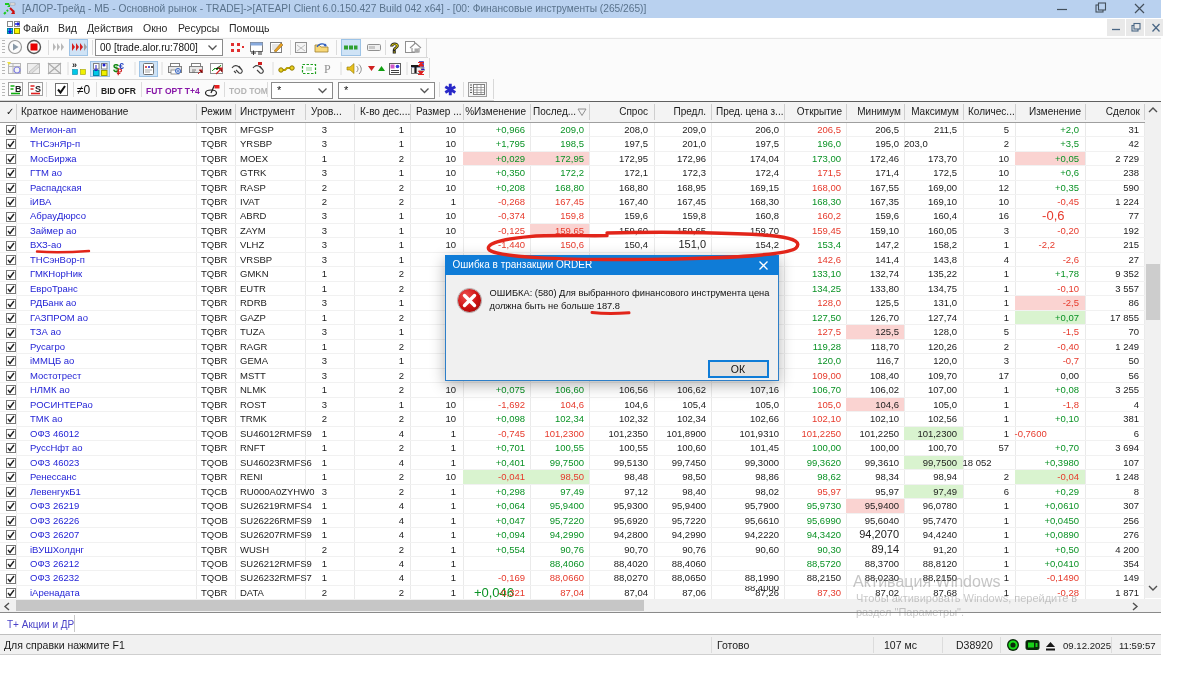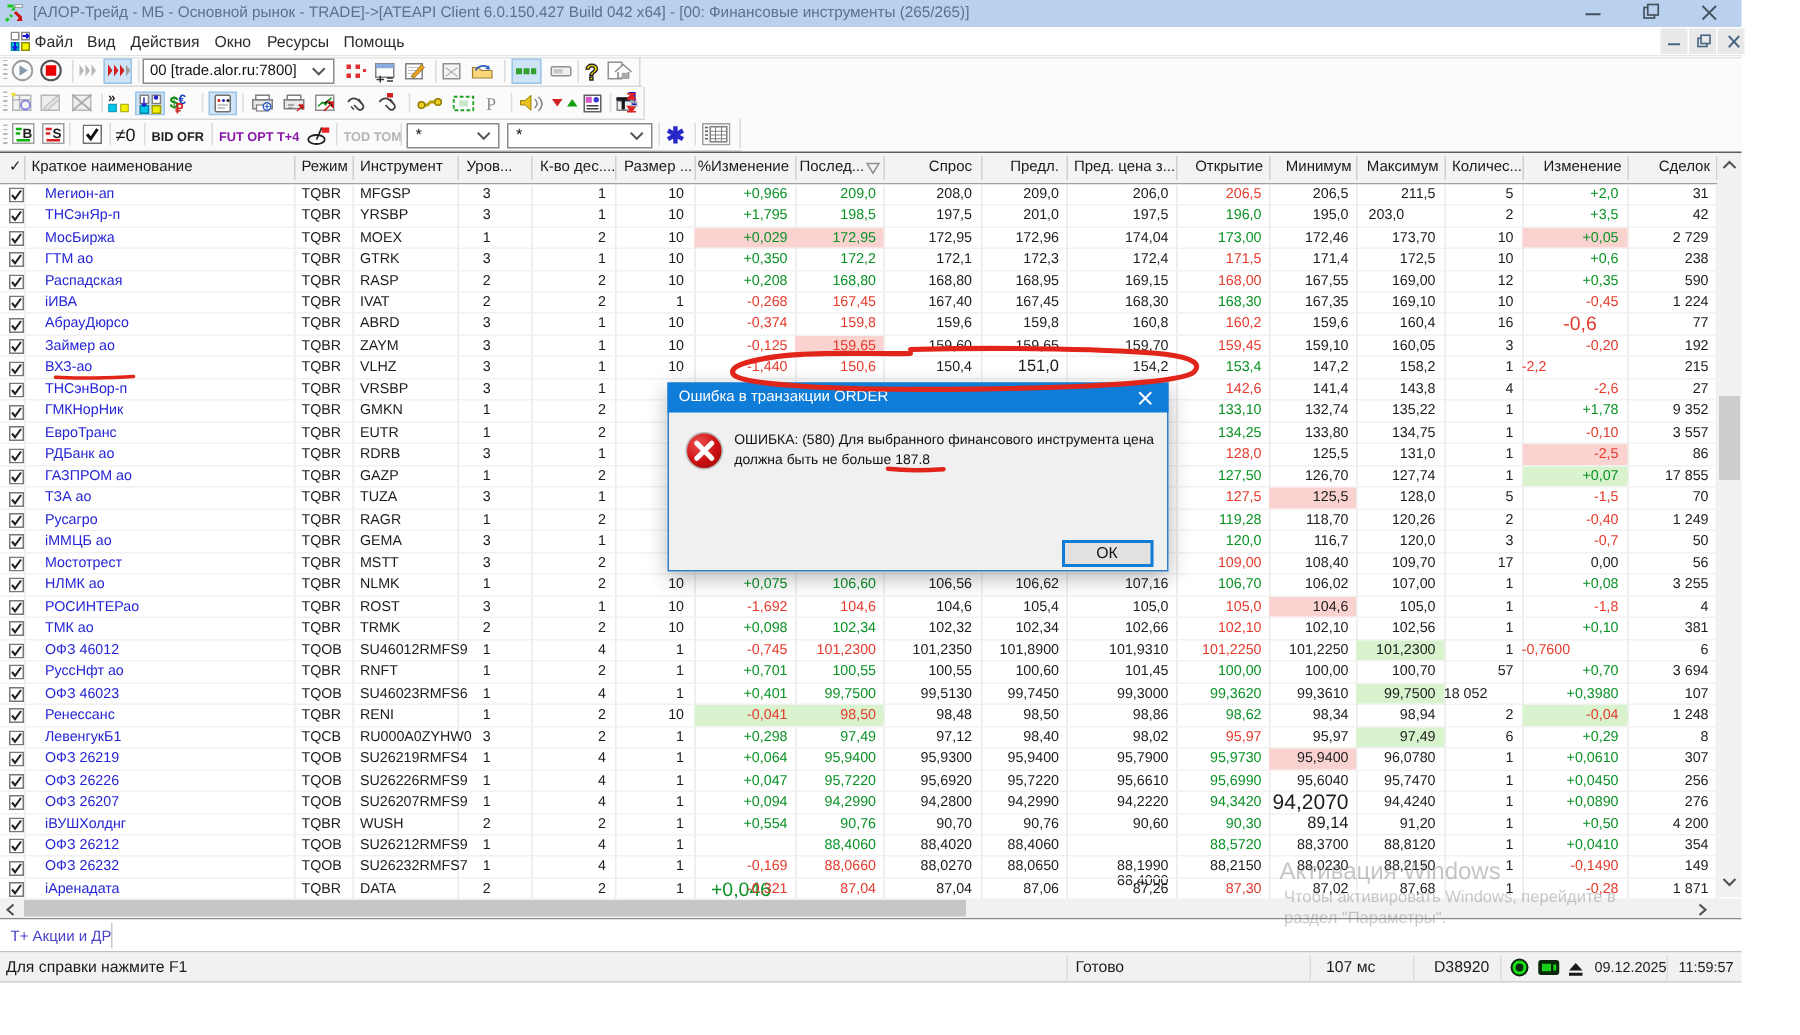--- a/index.html
+++ b/index.html
@@ -390,21 +390,21 @@
     <div style="position:absolute;left:305px;top:137.07999999999998px;width:49px;height:13.48px;line-height:13.48px;font-size:9.5px;color:#1c1c1c;text-align:center;padding-right:10px;box-sizing:border-box;white-space:nowrap;">3</div>
     <div style="position:absolute;left:354px;top:137.07999999999998px;width:56px;height:13.48px;line-height:13.48px;font-size:9.5px;color:#1c1c1c;text-align:right;padding-right:6px;box-sizing:border-box;white-space:nowrap;">1</div>
     <div style="position:absolute;left:410px;top:137.07999999999998px;width:53px;height:13.48px;line-height:13.48px;font-size:9.5px;color:#1c1c1c;text-align:right;padding-right:7px;box-sizing:border-box;white-space:nowrap;">10</div>
     <div style="position:absolute;left:463px;top:137.07999999999998px;width:67px;height:13.48px;line-height:13.48px;font-size:9.5px;color:#0a9225;text-align:right;padding-right:5px;box-sizing:border-box;white-space:nowrap;">+1,795</div>
     <div style="position:absolute;left:530px;top:137.07999999999998px;width:59px;height:13.48px;line-height:13.48px;font-size:9.5px;color:#0a9225;text-align:right;padding-right:5px;box-sizing:border-box;white-space:nowrap;">198,5</div>
     <div style="position:absolute;left:589px;top:137.07999999999998px;width:64.5px;height:13.48px;line-height:13.48px;font-size:9.5px;color:#1c1c1c;text-align:right;padding-right:5.5px;box-sizing:border-box;white-space:nowrap;">197,5</div>
     <div style="position:absolute;left:653.5px;top:137.07999999999998px;width:57.5px;height:13.48px;line-height:13.48px;font-size:9.5px;color:#1c1c1c;text-align:right;padding-right:5px;box-sizing:border-box;white-space:nowrap;">201,0</div>
     <div style="position:absolute;left:711px;top:137.07999999999998px;width:73px;height:13.48px;line-height:13.48px;font-size:9.5px;color:#1c1c1c;text-align:right;padding-right:5px;box-sizing:border-box;white-space:nowrap;">197,5</div>
     <div style="position:absolute;left:784px;top:137.07999999999998px;width:62px;height:13.48px;line-height:13.48px;font-size:9.5px;color:#0a9225;text-align:right;padding-right:5px;box-sizing:border-box;white-space:nowrap;">196,0</div>
     <div style="position:absolute;left:846px;top:137.07999999999998px;width:58px;height:13.48px;line-height:13.48px;font-size:9.5px;color:#1c1c1c;text-align:right;padding-right:5px;box-sizing:border-box;white-space:nowrap;">195,0</div>
-    <div style="position:absolute;left:904px;top:137.07999999999998px;width:46px;height:13.48px;line-height:13.48px;font-size:9.5px;color:#1c1c1c;text-align:center;padding-right:5.5px;box-sizing:border-box;white-space:nowrap;">203,0</div>
+    <div style="position:absolute;left:904px;top:137.07999999999998px;width:46px;height:13.48px;line-height:13.48px;font-size:9.5px;color:#1c1c1c;text-align:left;padding-right:5.5px;box-sizing:border-box;white-space:nowrap;">203,0</div>
     <div style="position:absolute;left:962.5px;top:137.07999999999998px;width:52.0px;height:13.48px;line-height:13.48px;font-size:9.5px;color:#1c1c1c;text-align:right;padding-right:5.5px;box-sizing:border-box;white-space:nowrap;">2</div>
     <div style="position:absolute;left:1014.5px;top:137.07999999999998px;width:70.0px;height:13.48px;line-height:13.48px;font-size:9.5px;color:#0a9225;text-align:right;padding-right:5.5px;box-sizing:border-box;white-space:nowrap;">+3,5</div>
     <div style="position:absolute;left:1084.5px;top:137.07999999999998px;width:59.5px;height:13.48px;line-height:13.48px;font-size:9.5px;color:#1c1c1c;text-align:right;padding-right:5px;box-sizing:border-box;white-space:nowrap;">42</div>
     <div class="abs" style="left:0;top:151.56px;width:1144.5px;height:14.48px;border-bottom:1px solid #f1f1f1;box-sizing:border-box;"></div>
     <svg class="abs" style="left:6px;top:153.76px;" width="10" height="10" viewBox="0 0 10 10">
       <rect x="0.5" y="0.5" width="9" height="9" fill="#fff" stroke="#777"></rect>
       <path d="M2 5 L4 7.5 L8 2" stroke="#222" stroke-width="1.4" fill="none"></path>
     </svg>
     <div style="position:absolute;left:30px;top:151.56px;height:13.48px;line-height:13.48px;font-size:9.5px;color:#2424d6;white-space:nowrap;">МосБиржа</div>
     <div style="position:absolute;left:196px;top:151.56px;width:39px;height:13.48px;line-height:13.48px;font-size:9.5px;color:#1c1c1c;padding-left:5px;box-sizing:border-box;white-space:nowrap;">TQBR</div>
@@ -546,21 +546,21 @@
     <div style="position:absolute;left:410px;top:238.44px;width:53px;height:13.48px;line-height:13.48px;font-size:9.5px;color:#1c1c1c;text-align:right;padding-right:7px;box-sizing:border-box;white-space:nowrap;">10</div>
     <div style="position:absolute;left:463px;top:238.44px;width:67px;height:13.48px;line-height:13.48px;font-size:9.5px;color:#e63a2c;text-align:right;padding-right:5px;box-sizing:border-box;white-space:nowrap;">-1,440</div>
     <div style="position:absolute;left:530px;top:238.44px;width:59px;height:13.48px;line-height:13.48px;font-size:9.5px;color:#e63a2c;text-align:right;padding-right:5px;box-sizing:border-box;white-space:nowrap;">150,6</div>
     <div style="position:absolute;left:589px;top:238.44px;width:64.5px;height:13.48px;line-height:13.48px;font-size:9.5px;color:#1c1c1c;text-align:right;padding-right:5.5px;box-sizing:border-box;white-space:nowrap;">150,4</div>
     <div style="position:absolute;left:653.5px;top:238.44px;width:57.5px;height:13.48px;line-height:13.48px;font-size:11px;color:#1c1c1c;text-align:right;padding-right:5px;box-sizing:border-box;white-space:nowrap;">151,0</div>
     <div style="position:absolute;left:711px;top:238.44px;width:73px;height:13.48px;line-height:13.48px;font-size:9.5px;color:#1c1c1c;text-align:right;padding-right:5px;box-sizing:border-box;white-space:nowrap;">154,2</div>
     <div style="position:absolute;left:784px;top:238.44px;width:62px;height:13.48px;line-height:13.48px;font-size:9.5px;color:#0a9225;text-align:right;padding-right:5px;box-sizing:border-box;white-space:nowrap;">153,4</div>
     <div style="position:absolute;left:846px;top:238.44px;width:58px;height:13.48px;line-height:13.48px;font-size:9.5px;color:#1c1c1c;text-align:right;padding-right:5px;box-sizing:border-box;white-space:nowrap;">147,2</div>
     <div style="position:absolute;left:904px;top:238.44px;width:58.5px;height:13.48px;line-height:13.48px;font-size:9.5px;color:#1c1c1c;text-align:right;padding-right:5.5px;box-sizing:border-box;white-space:nowrap;">158,2</div>
     <div style="position:absolute;left:962.5px;top:238.44px;width:52.0px;height:13.48px;line-height:13.48px;font-size:9.5px;color:#1c1c1c;text-align:right;padding-right:5.5px;box-sizing:border-box;white-space:nowrap;">1</div>
-    <div style="position:absolute;left:1014.5px;top:238.44px;width:70.0px;height:13.48px;line-height:13.48px;font-size:9.5px;color:#e63a2c;text-align:left;padding-right:5.5px;box-sizing:border-box;white-space:nowrap;">-2,2</div>
+    <div style="position:absolute;left:1014.5px;top:238.44px;width:70.0px;height:13.48px;line-height:13.48px;font-size:9.5px;color:#e63a2c;text-align:center;padding-right:5.5px;box-sizing:border-box;white-space:nowrap;">-2,2</div>
     <div style="position:absolute;left:1084.5px;top:238.44px;width:59.5px;height:13.48px;line-height:13.48px;font-size:9.5px;color:#1c1c1c;text-align:right;padding-right:5px;box-sizing:border-box;white-space:nowrap;">215</div>
     <div class="abs" style="left:0;top:252.92px;width:1144.5px;height:14.48px;border-bottom:1px solid #f1f1f1;box-sizing:border-box;"></div>
     <svg class="abs" style="left:6px;top:255.12px;" width="10" height="10" viewBox="0 0 10 10">
       <rect x="0.5" y="0.5" width="9" height="9" fill="#fff" stroke="#777"></rect>
       <path d="M2 5 L4 7.5 L8 2" stroke="#222" stroke-width="1.4" fill="none"></path>
     </svg>
     <div style="position:absolute;left:30px;top:252.92px;height:13.48px;line-height:13.48px;font-size:9.5px;color:#2424d6;white-space:nowrap;">ТНСэнВор-п</div>
     <div style="position:absolute;left:196px;top:252.92px;width:39px;height:13.48px;line-height:13.48px;font-size:9.5px;color:#1c1c1c;padding-left:5px;box-sizing:border-box;white-space:nowrap;">TQBR</div>
     <div style="position:absolute;left:235px;top:252.92px;width:70px;height:13.48px;line-height:13.48px;font-size:9.5px;color:#1c1c1c;padding-left:5px;box-sizing:border-box;white-space:nowrap;">VRSBP</div>
     <div style="position:absolute;left:305px;top:252.92px;width:49px;height:13.48px;line-height:13.48px;font-size:9.5px;color:#1c1c1c;text-align:center;padding-right:10px;box-sizing:border-box;white-space:nowrap;">3</div>
@@ -929,21 +929,21 @@
     <div style="position:absolute;left:235px;top:528.04px;width:70px;height:13.48px;line-height:13.48px;font-size:9.5px;color:#1c1c1c;padding-left:5px;box-sizing:border-box;white-space:nowrap;">SU26207RMFS9</div>
     <div style="position:absolute;left:305px;top:528.04px;width:49px;height:13.48px;line-height:13.48px;font-size:9.5px;color:#1c1c1c;text-align:center;padding-right:10px;box-sizing:border-box;white-space:nowrap;">1</div>
     <div style="position:absolute;left:354px;top:528.04px;width:56px;height:13.48px;line-height:13.48px;font-size:9.5px;color:#1c1c1c;text-align:right;padding-right:6px;box-sizing:border-box;white-space:nowrap;">4</div>
     <div style="position:absolute;left:410px;top:528.04px;width:53px;height:13.48px;line-height:13.48px;font-size:9.5px;color:#1c1c1c;text-align:right;padding-right:7px;box-sizing:border-box;white-space:nowrap;">1</div>
     <div style="position:absolute;left:463px;top:528.04px;width:67px;height:13.48px;line-height:13.48px;font-size:9.5px;color:#0a9225;text-align:right;padding-right:5px;box-sizing:border-box;white-space:nowrap;">+0,094</div>
     <div style="position:absolute;left:530px;top:528.04px;width:59px;height:13.48px;line-height:13.48px;font-size:9.5px;color:#0a9225;text-align:right;padding-right:5px;box-sizing:border-box;white-space:nowrap;">94,2990</div>
     <div style="position:absolute;left:589px;top:528.04px;width:64.5px;height:13.48px;line-height:13.48px;font-size:9.5px;color:#1c1c1c;text-align:right;padding-right:5.5px;box-sizing:border-box;white-space:nowrap;">94,2800</div>
     <div style="position:absolute;left:653.5px;top:528.04px;width:57.5px;height:13.48px;line-height:13.48px;font-size:9.5px;color:#1c1c1c;text-align:right;padding-right:5px;box-sizing:border-box;white-space:nowrap;">94,2990</div>
     <div style="position:absolute;left:711px;top:528.04px;width:73px;height:13.48px;line-height:13.48px;font-size:9.5px;color:#1c1c1c;text-align:right;padding-right:5px;box-sizing:border-box;white-space:nowrap;">94,2220</div>
     <div style="position:absolute;left:784px;top:528.04px;width:62px;height:13.48px;line-height:13.48px;font-size:9.5px;color:#0a9225;text-align:right;padding-right:5px;box-sizing:border-box;white-space:nowrap;">94,3420</div>
-    <div style="position:absolute;left:846px;top:528.04px;width:58px;height:13.48px;line-height:13.48px;font-size:14px;color:#1c1c1c;text-align:right;padding-right:5px;box-sizing:border-box;white-space:nowrap;">94,2070</div>
+    <div style="position:absolute;left:846px;top:528.04px;width:58px;height:13.48px;line-height:13.48px;font-size:11px;color:#1c1c1c;text-align:right;padding-right:5px;box-sizing:border-box;white-space:nowrap;">94,2070</div>
     <div style="position:absolute;left:904px;top:528.04px;width:58.5px;height:13.48px;line-height:13.48px;font-size:9.5px;color:#1c1c1c;text-align:right;padding-right:5.5px;box-sizing:border-box;white-space:nowrap;">94,4240</div>
     <div style="position:absolute;left:962.5px;top:528.04px;width:52.0px;height:13.48px;line-height:13.48px;font-size:9.5px;color:#1c1c1c;text-align:right;padding-right:5.5px;box-sizing:border-box;white-space:nowrap;">1</div>
     <div style="position:absolute;left:1014.5px;top:528.04px;width:70.0px;height:13.48px;line-height:13.48px;font-size:9.5px;color:#0a9225;text-align:right;padding-right:5.5px;box-sizing:border-box;white-space:nowrap;">+0,0890</div>
     <div style="position:absolute;left:1084.5px;top:528.04px;width:59.5px;height:13.48px;line-height:13.48px;font-size:9.5px;color:#1c1c1c;text-align:right;padding-right:5px;box-sizing:border-box;white-space:nowrap;">276</div>
     <div class="abs" style="left:0;top:542.52px;width:1144.5px;height:14.48px;border-bottom:1px solid #f1f1f1;box-sizing:border-box;"></div>
     <svg class="abs" style="left:6px;top:544.72px;" width="10" height="10" viewBox="0 0 10 10">
       <rect x="0.5" y="0.5" width="9" height="9" fill="#fff" stroke="#777"></rect>
       <path d="M2 5 L4 7.5 L8 2" stroke="#222" stroke-width="1.4" fill="none"></path>
     </svg>
     <div style="position:absolute;left:30px;top:542.52px;height:13.48px;line-height:13.48px;font-size:9.5px;color:#2424d6;white-space:nowrap;">iВУШХолднг</div>

